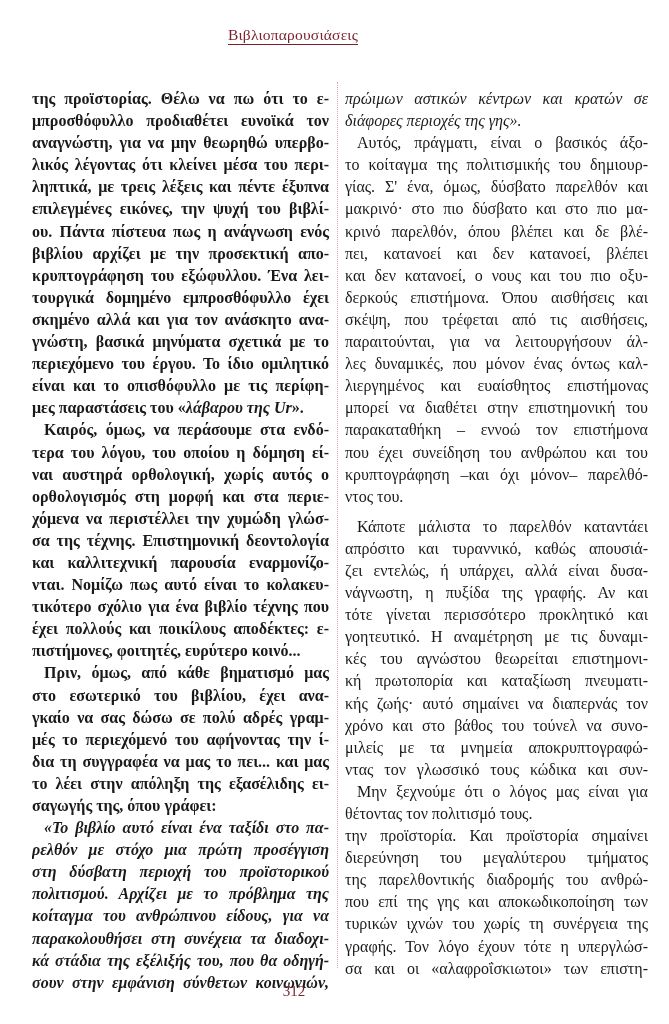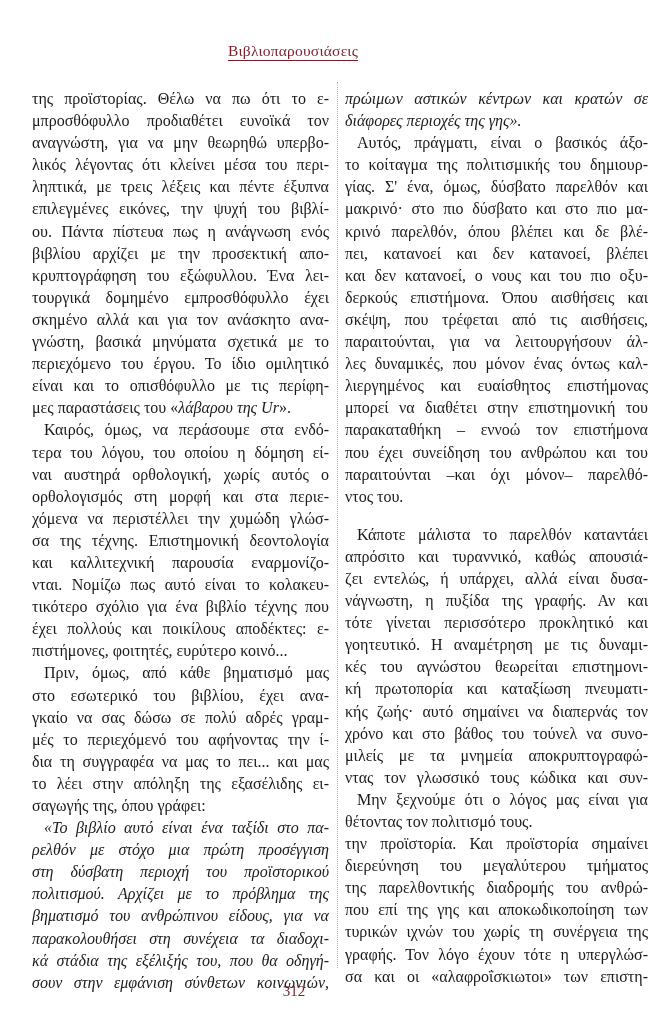--- a/index.html
+++ b/index.html
@@ -1,27 +1,27 @@
 <!DOCTYPE html>
 <html><head>
 <meta charset="utf-8">
 <style>
   html, body { margin:0; padding:0; background:#ffffff; }
   body { width:669px; height:1024px; position:relative; overflow:hidden;
          font-family:"Liberation Serif","DejaVu Serif",serif; color:#1a1a1a; }
-  .header { position:absolute; top:42px; left:0; width:586px; text-align:center; }
+  .header { position:absolute; top:26px; left:0; width:586px; text-align:center; }
   .header span { font-size:15.5px; color:#7a1f2b; border-bottom:1.5px solid #7a1f2b; padding-bottom:1px; letter-spacing:0.2px; }
   .col { position:absolute; top:88px; }
-  .col.left { left:32px; width:297px; }
+  .col.left { left:32px; width:297px;font-weight:bold; }
   .col.right { left:345px; width:303px; }
   .line { height:22.1px; line-height:22.1px; font-size:16px; white-space:nowrap;
           text-align:justify; text-align-last:justify; overflow:hidden; }
   .line.last { text-align-last:left; }
   .line.indent { padding-left:12px; }
-  .line.gap { margin-top:16px; }
+  .line.gap { margin-top:8px; }
   .it { font-style:italic; }
   .divider { position:absolute; left:337px; top:82px; height:886px; width:0;
              border-left:1px dotted #d7a7b0; }
   .pagenum { position:absolute; top:983px; left:0; width:588px; text-align:center;
              font-size:15px; color:#7a1f2b; }
 </style>
 </head>
 <body>
 
 <div class="header">
@@ -59,21 +59,21 @@
     <div class="line">στο εσωτερικό του βιβλίου, έχει ανα-</div>
     <div class="line">γκαίο να σας δώσω σε πολύ αδρές γραμ-</div>
     <div class="line">μές το περιεχόμενό του αφήνοντας την ί-</div>
     <div class="line">δια τη συγγραφέα να μας το πει... και μας</div>
     <div class="line">το λέει στην απόληξη της εξασέλιδης ει-</div>
     <div class="line last">σαγωγής της, όπου γράφει:</div>
     <div class="line indent it">«Το βιβλίο αυτό είναι ένα ταξίδι στο πα-</div>
     <div class="line it">ρελθόν με στόχο μια πρώτη προσέγγιση</div>
     <div class="line it">στη δύσβατη περιοχή του προϊστορικού</div>
     <div class="line it">πολιτισμού. Αρχίζει με το πρόβλημα της</div>
-    <div class="line it">βηματισμό του ανθρώπινου είδους, για να</div>
+    <div class="line it">κοίταγμα του ανθρώπινου είδους, για να</div>
     <div class="line it">παρακολουθήσει στη συνέχεια τα διαδοχι-</div>
     <div class="line it">κά στάδια της εξέλιξής του, που θα οδηγή-</div>
     <div class="line it">σουν στην εμφάνιση σύνθετων κοινωνιών,</div>
   </div>
 <div class="divider"></div>
 <div class="col right" id="col-right">
     <div class="line it">πρώιμων αστικών κέντρων και κρατών σε</div>
     <div class="line last it">διάφορες περιοχές της γης».</div>
     <div class="line indent">Αυτός, πράγματι, είναι ο βασικός άξο-</div>
     <div class="line">το κοίταγμα της πολιτισμικής του δημιουρ-</div>
@@ -83,21 +83,21 @@
     <div class="line">πει, κατανοεί και δεν κατανοεί, βλέπει</div>
     <div class="line">και δεν κατανοεί, ο νους και του πιο οξυ-</div>
     <div class="line">δερκούς επιστήμονα. Όπου αισθήσεις και</div>
     <div class="line">σκέψη, που τρέφεται από τις αισθήσεις,</div>
     <div class="line">παραιτούνται, για να λειτουργήσουν άλ-</div>
     <div class="line">λες δυναμικές, που μόνον ένας όντως καλ-</div>
     <div class="line">λιεργημένος και ευαίσθητος επιστήμονας</div>
     <div class="line">μπορεί να διαθέτει στην επιστημονική του</div>
     <div class="line">παρακαταθήκη – εννοώ τον επιστήμονα</div>
     <div class="line">που έχει συνείδηση του ανθρώπου και του</div>
-    <div class="line">παραιτούνται –και όχι μόνον– παρελθό-</div>
+    <div class="line">κρυπτογράφηση –και όχι μόνον– παρελθό-</div>
     <div class="line last">ντος του.</div>
     <div class="line indent gap">Κάποτε μάλιστα το παρελθόν καταντάει</div>
     <div class="line">απρόσιτο και τυραννικό, καθώς απουσιά-</div>
     <div class="line">ζει εντελώς, ή υπάρχει, αλλά είναι δυσα-</div>
     <div class="line">νάγνωστη, η πυξίδα της γραφής. Αν και</div>
     <div class="line">τότε γίνεται περισσότερο προκλητικό και</div>
     <div class="line">γοητευτικό. Η αναμέτρηση με τις δυναμι-</div>
     <div class="line">κές του αγνώστου θεωρείται επιστημονι-</div>
     <div class="line">κή πρωτοπορία και καταξίωση πνευματι-</div>
     <div class="line">κής ζωής· αυτό σημαίνει να διαπερνάς τον</div>

